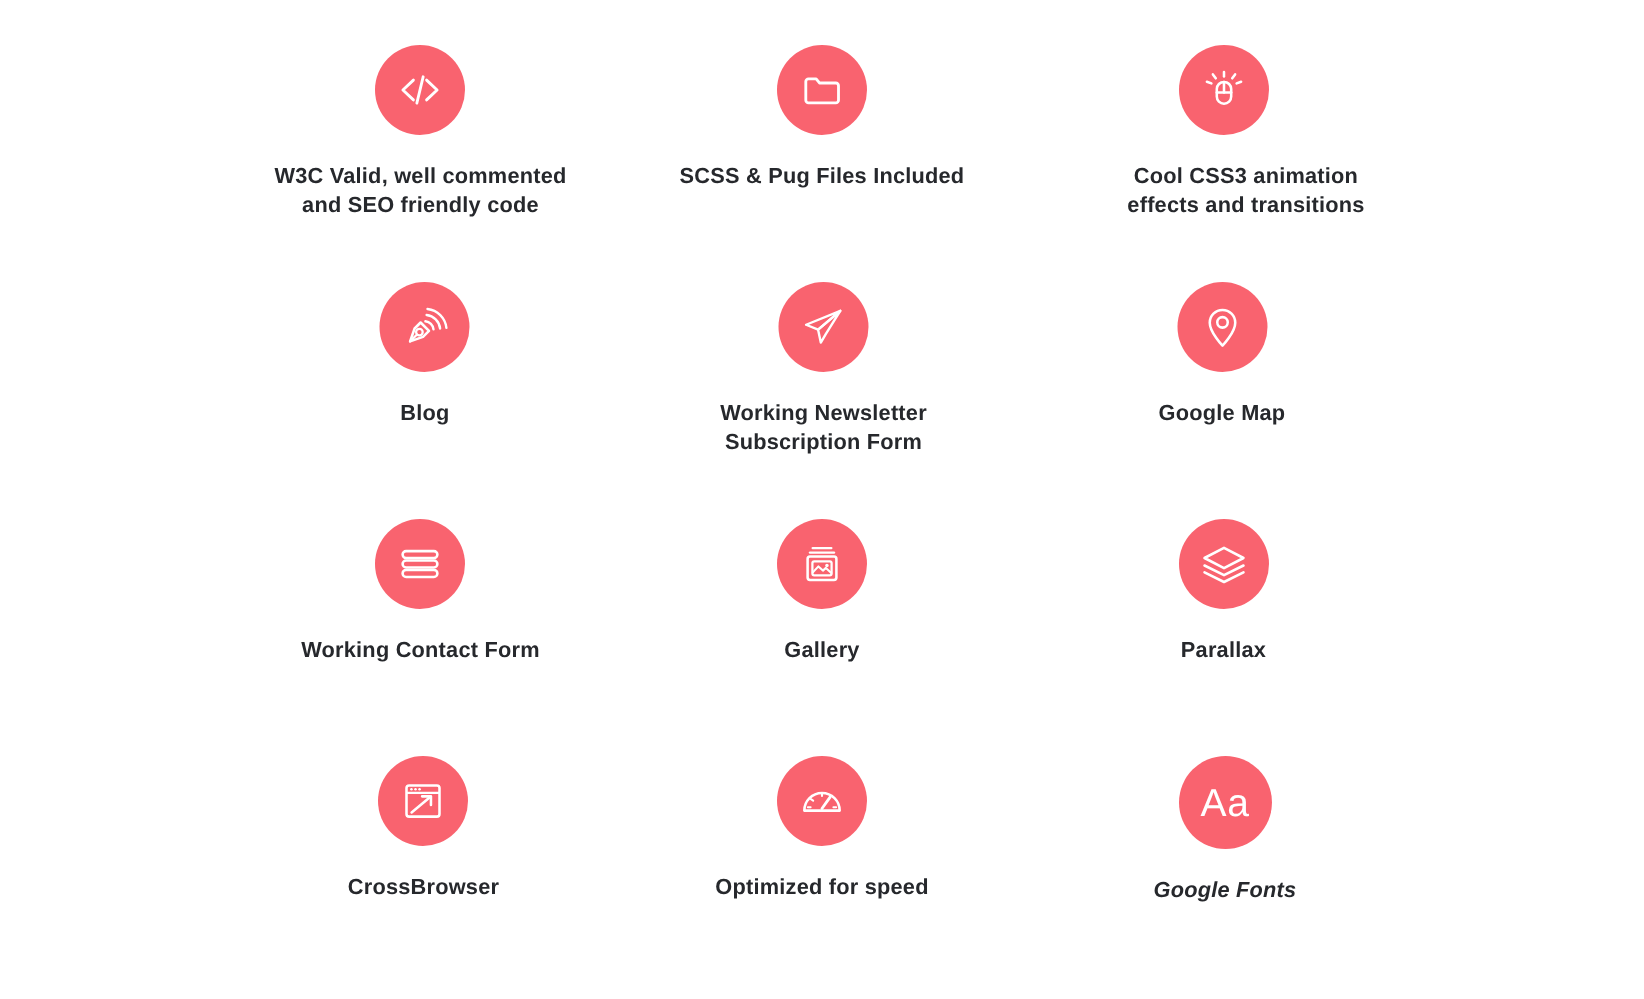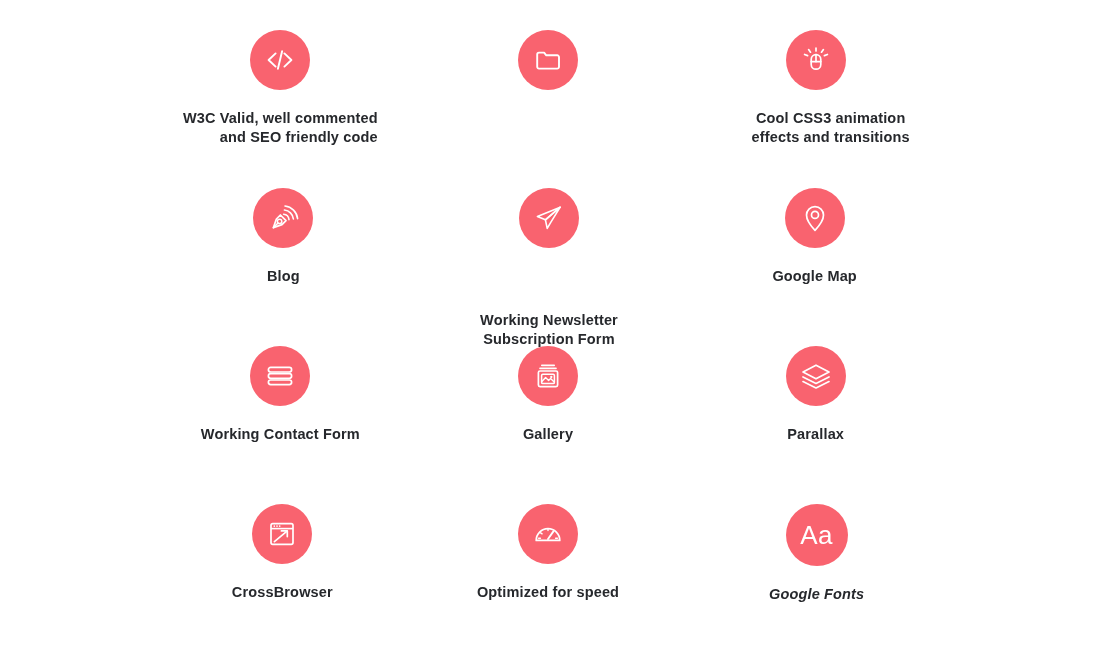--- a/index.html
+++ b/index.html
@@ -78,24 +78,24 @@
 
   .aa-glyph {
     font-family: "Liberation Sans", sans-serif;
     font-size: 26px;
     font-weight: normal;
     color: #ffffff;
     line-height: 1;
     letter-spacing: 0.5px;
   }
 
-  .off-r1c1 { transform: translateX(-1px); text-align: right; }
+  .off-r1c1 { transform: translateX(-1px); }
   .off-r1c3 { transform: translateX(1px); }
   .off-r2c1 { transform: translateX(2px); }
-  .off-r2c2 { transform: translateX(1px); gap: 44px; }
+  .off-r2c2 { transform: translateX(1px); }
   .off-r3c1 { transform: translateX(-1px); }
   .off-r3c3 { transform: translateX(1px); }
   .off-r4c1 { transform: translateX(1px); }
   .off-r4c2 { transform: translateX(0px); }
   .off-r4c3 { transform: translateX(2px); }
 </style>
 </head>
 <body>
 
 <div class="features-section">
@@ -112,20 +112,21 @@
       <div class="feature-label" style="color: rgb(38, 40, 44);">W3C Valid, well commented
 and SEO friendly code</div>
     </div>
 
     <div class="feature-item row-1">
       <div class="feature-icon-circle" style="background: rgb(249, 99, 111);">
         <svg width="34" height="34" viewBox="0 0 34 34" fill="none" aria-hidden="true">
           <path d="M6.2 11.4 a1.8 1.8 0 0 1 1.8-1.8 h5.1 l2.2 2.7 h10.9 a1.8 1.8 0 0 1 1.8 1.8 v9.7 a1.8 1.8 0 0 1-1.8 1.8 H8 a1.8 1.8 0 0 1-1.8-1.8 z" stroke="#ffffff" stroke-width="1.9" stroke-linejoin="round" stroke-linecap="round"></path>
         </svg>
       </div>
+      <div class="feature-label" style="color: rgb(38, 40, 44);">SCSS &amp; Pug Files Included</div>
     </div>
 
     <div class="feature-item row-1 off-r1c3">
       <div class="feature-icon-circle" style="background: rgb(249, 99, 111);">
         <svg width="34" height="34" viewBox="0 0 34 34" fill="none" aria-hidden="true">
           <rect x="12.2" y="11.6" width="9.6" height="14.6" rx="4.8" stroke="#ffffff" stroke-width="1.7"></rect>
           <path d="M17 11.6 v7.0" stroke="#ffffff" stroke-width="1.7" stroke-linecap="round"></path>
           <path d="M12.2 18.6 h9.6" stroke="#ffffff" stroke-width="1.7" stroke-linecap="round"></path>
           <path d="M17 8.0 v-3.0" stroke="#ffffff" stroke-width="1.7" stroke-linecap="round"></path>
           <path d="M11.5 9.2 L9.6 6.6" stroke="#ffffff" stroke-width="1.7" stroke-linecap="round"></path>

